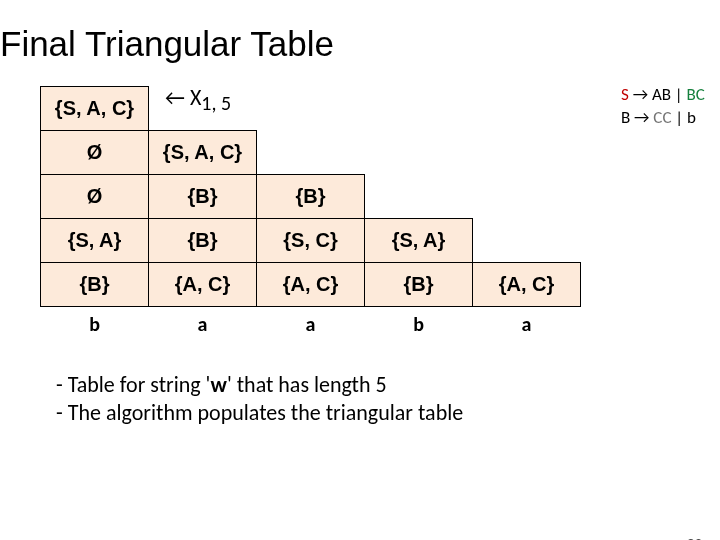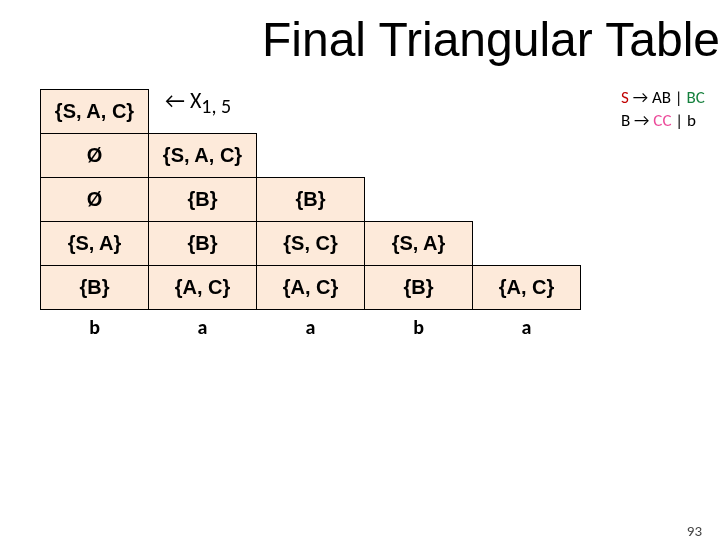--- a/index.html
+++ b/index.html
@@ -12,24 +12,24 @@
     color: #000;
     position: relative;
   }
   .slide {
     position: relative;
     width: 720px;
     height: 540px;
     box-sizing: border-box;
   }
   .title {
-    text-align: right;
-    font-size: 48px;
+    text-align: left;
+    font-size: 35px;
     font-weight: 400;
-    margin-top: 12px;
+    margin-top: 24px;
     margin-bottom: 22px;
   }
   .content-row {
     display: flex;
     align-items: flex-start;
     padding-left: 40px;
   }
   .tri-wrap {
     position: relative;
   }
@@ -76,21 +76,21 @@
   }
   .grammar {
     font-size: 17px;
     font-family: Calibri, Arial, sans-serif;
     line-height: 1.35;
     margin-left: 40px;
     margin-top: -2px;
   }
   .grammar .s-red { color: #c00000; }
   .grammar .bc-red { color: #15803d; }
-  .grammar .cc-red { color: #ec4899; }
+  .grammar .cc-red { color: #737373; }
   .notes {
     font-size: 22px;
     font-family: Calibri, Arial, sans-serif;
     margin-left: 56px;
     margin-top: 30px;
     line-height: 1.3;
   }
   .page-num {
     position: absolute;
     right: 18px;
@@ -175,16 +175,22 @@
         <span>B</span>
         <span>→</span>
         <span class="cc-red">CC</span>
         <span>|</span>
         <span>b</span>
       </div>
     </div>
 
   </div>
 
+  <div class="notes">
+    <div>
+      <span>- Table for string '</span><b>w</b><span>' that has  length 5</span>
+    </div>
+    <div>- The algorithm populates the triangular table</div>
+  </div>
 
   <div class="page-num">93</div>
 
 </div>
 
 </body></html>

